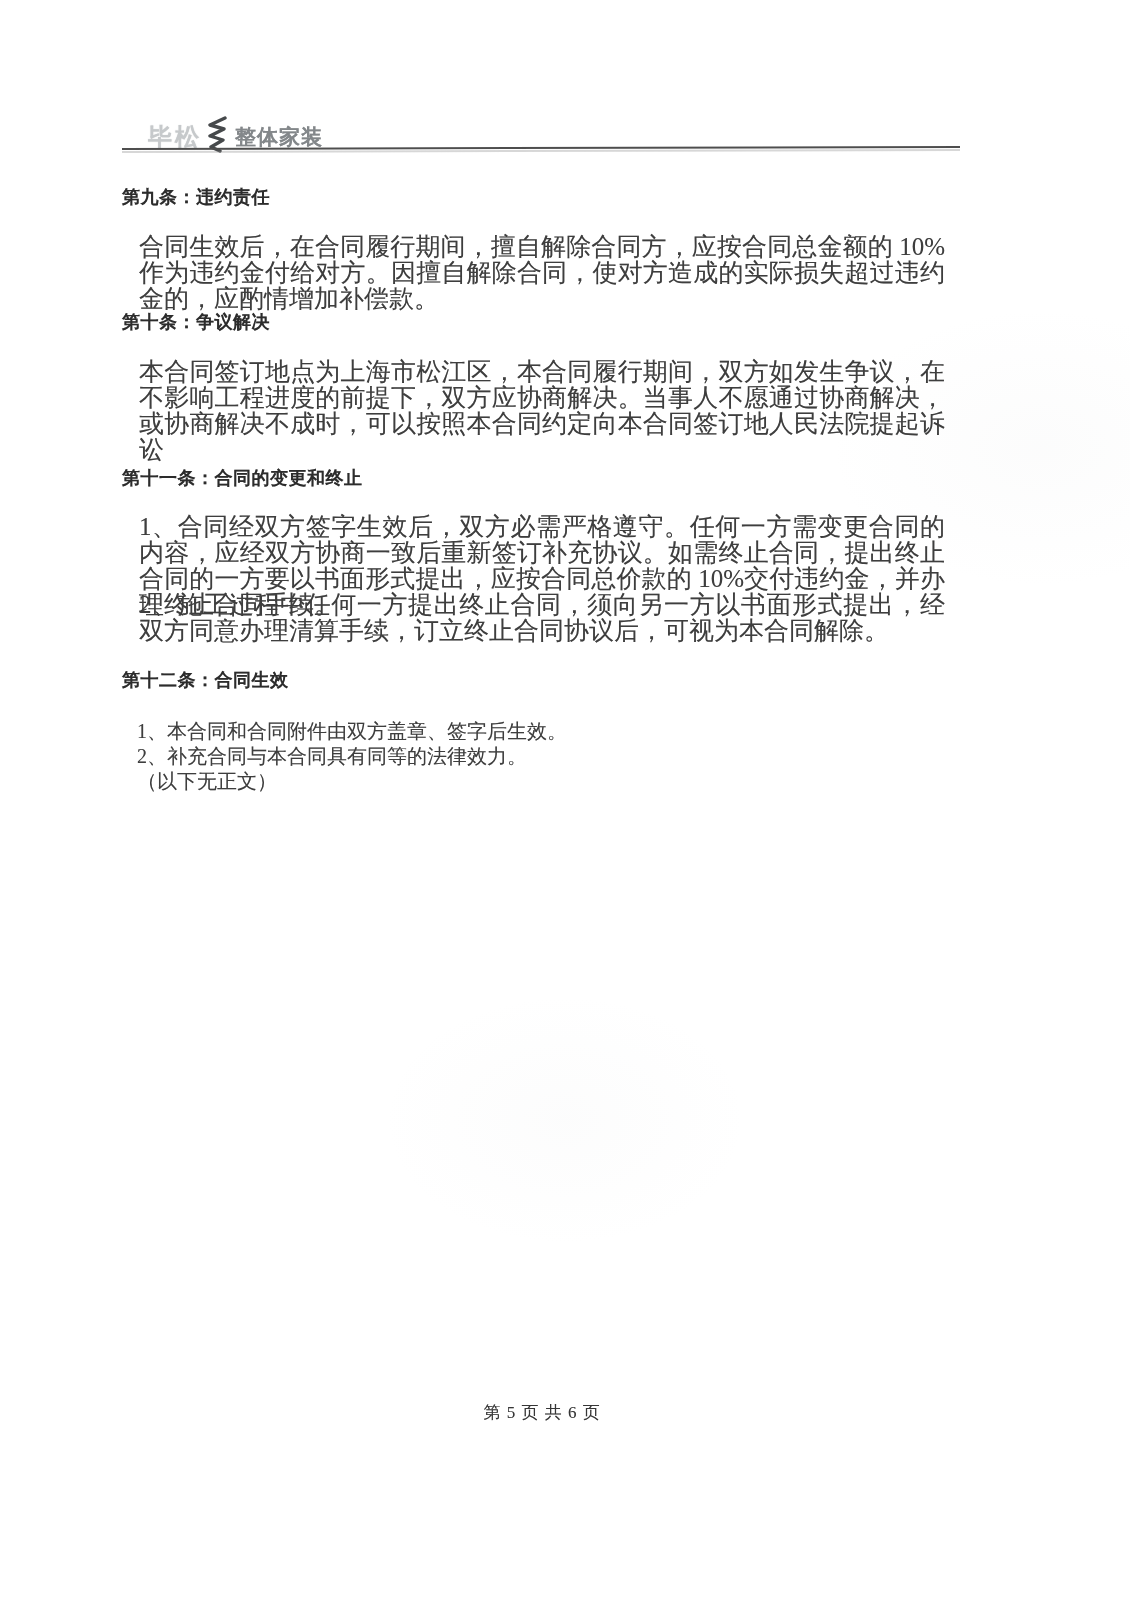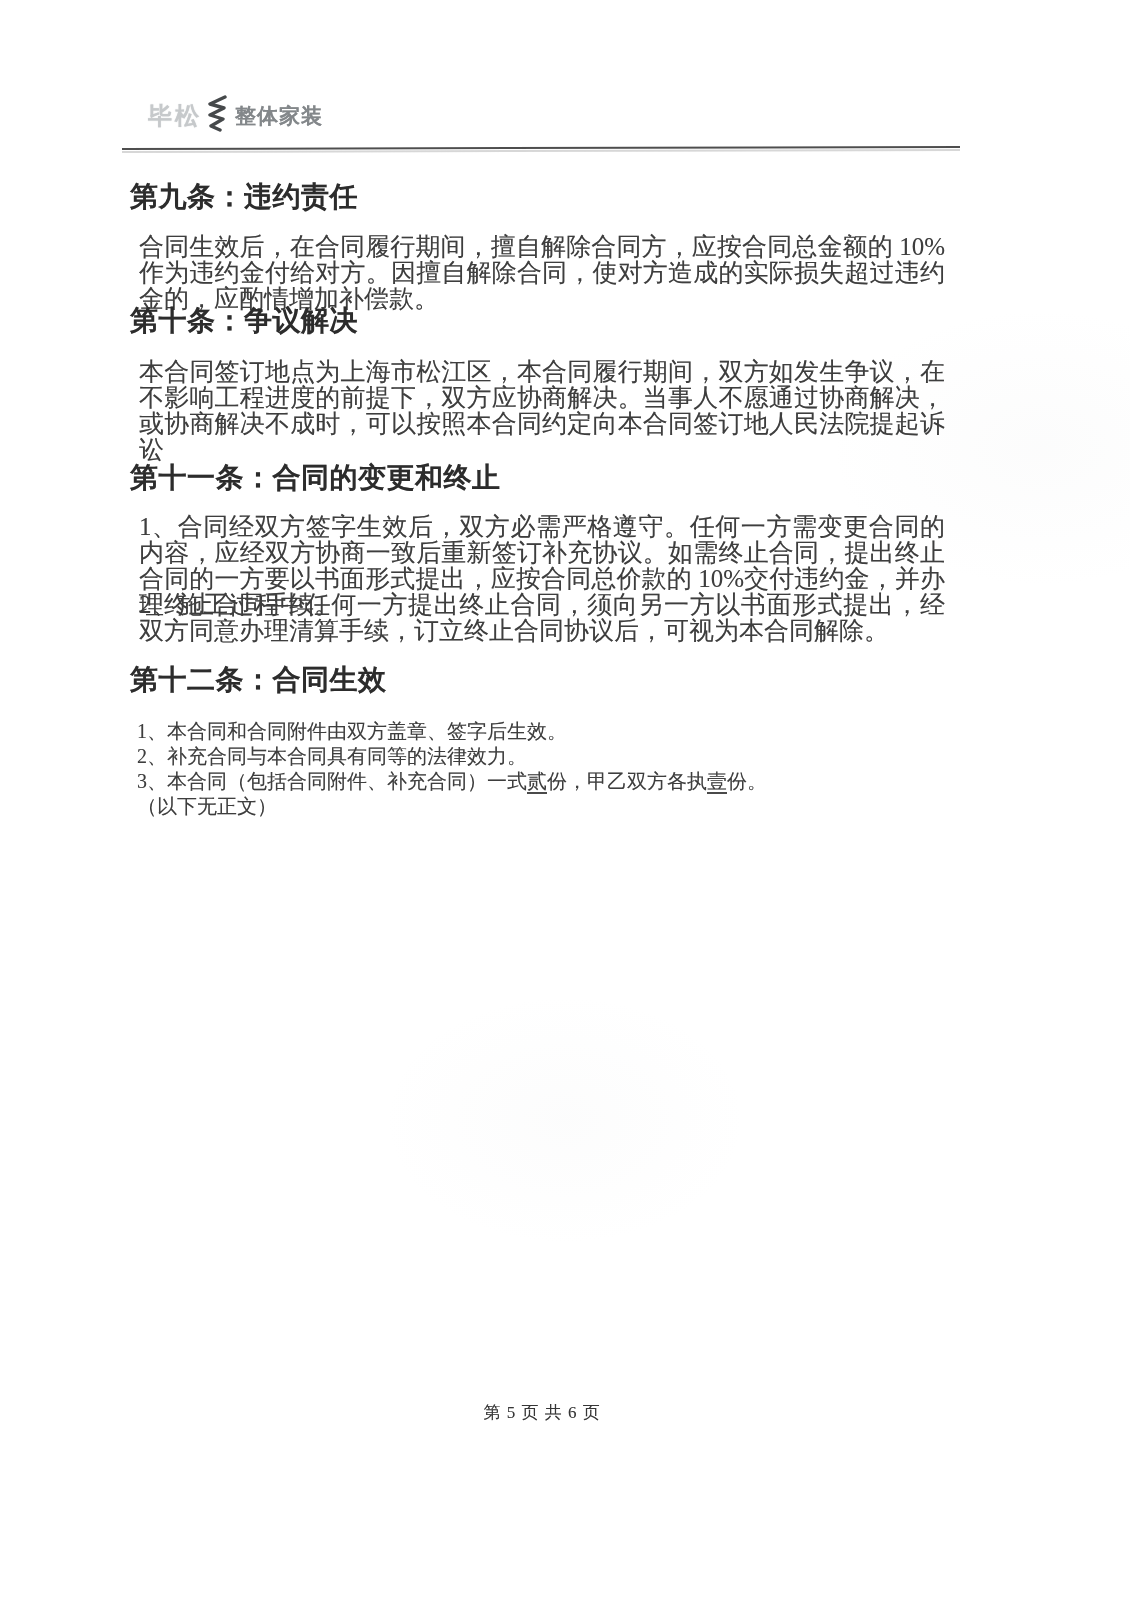--- a/index.html
+++ b/index.html
@@ -14,21 +14,21 @@
   .page {
     position:absolute; inset:0;
     background:
       radial-gradient(ellipse 300px 200px at 92% 28%, rgba(200,203,205,0.06), rgba(255,255,255,0) 70%),
       radial-gradient(ellipse 260px 180px at 50% 70%, rgba(200,203,205,0.05), rgba(255,255,255,0) 70%),
       #ffffff;
   }
 
   
   .brand {
-    position:absolute; left:148px; top:95px;
+    position:absolute; left:148px; top:116px;
     display:flex; align-items:center;
     font-family:"Liberation Sans","DejaVu Sans",sans-serif;
     white-space:nowrap;
   }
   .brand-light {
     font-size:24px; font-weight:bold; letter-spacing:3px;
     color:#c6c9cb;
     text-shadow:0 0 1px rgba(190,193,195,0.8);
   }
   .logo-mark { margin:0 6px 0 4px; display:inline-block; }
@@ -39,22 +39,22 @@
   }
   .header-rule {
     position:absolute; left:122px; top:147px; width:838px; height:2px;
     background:#4e4e4e;
     box-shadow:0 3px 0 rgba(140,140,140,0.35);
     transform:rotate(-0.15deg);
   }
 
   
   .heading {
-    position:absolute; left:130px;
-    font-size:28px; line-height:22px; font-weight:bold;
+    position:absolute; left:122px;
+    font-size:18px; line-height:22px; font-weight:bold;
     color:#2c2c2c; letter-spacing:0.5px;
     text-shadow:0 0 0.6px rgba(60,60,60,0.45);
     white-space:nowrap;
   }
   .para {
     position:absolute; left:139px; width:806px;
     font-size:25px; line-height:26px;
     text-align:justify;
     color:#3e3e3e;
     text-shadow:0 0 0.6px rgba(80,80,80,0.4);
@@ -104,19 +104,18 @@
   <div class="para" style="top:359px;">本合同签订地点为上海市松江区，本合同履行期间，双方如发生争议，在不影响工程进度的前提下，双方应协商解决。当事人不愿通过协商解决，或协商解决不成时，可以按照本合同约定向本合同签订地人民法院提起诉讼</div>
 
   <div class="heading" style="top:467px;">第十一条：合同的变更和终止</div>
   <div class="para" style="top:514px;">1、合同经双方签字生效后，双方必需严格遵守。任何一方需变更合同的内容，应经双方协商一致后重新签订补充协议。如需终止合同，提出终止合同的一方要以书面形式提出，应按合同总价款的 10%交付违约金，并办理终止合同手续。</div>
   <div class="para" style="top:592px;">2、施工过程中任何一方提出终止合同，须向另一方以书面形式提出，经双方同意办理清算手续，订立终止合同协议后，可视为本合同解除。</div>
 
   <div class="heading" style="top:669px;">第十二条：合同生效</div>
   <div class="clauses" style="top:719px;">
     <div class="clause-line">1、本合同和合同附件由双方盖章、签字后生效。</div>
     <div class="clause-line">2、补充合同与本合同具有同等的法律效力。</div>
-    <div class="clause-line"><span>3、本合同（包括合同附件、补充合同）一式</span><span class="uword">贰</span><span>份，甲乙双方各执</span><span class="uword">壹</span><span>份。</span></div>
     <div class="clause-line">（以下无正文）</div>
   </div>
 
   <div class="footer">第 5 页 共 6 页</div>
 
 </div>
 
 </body></html>

